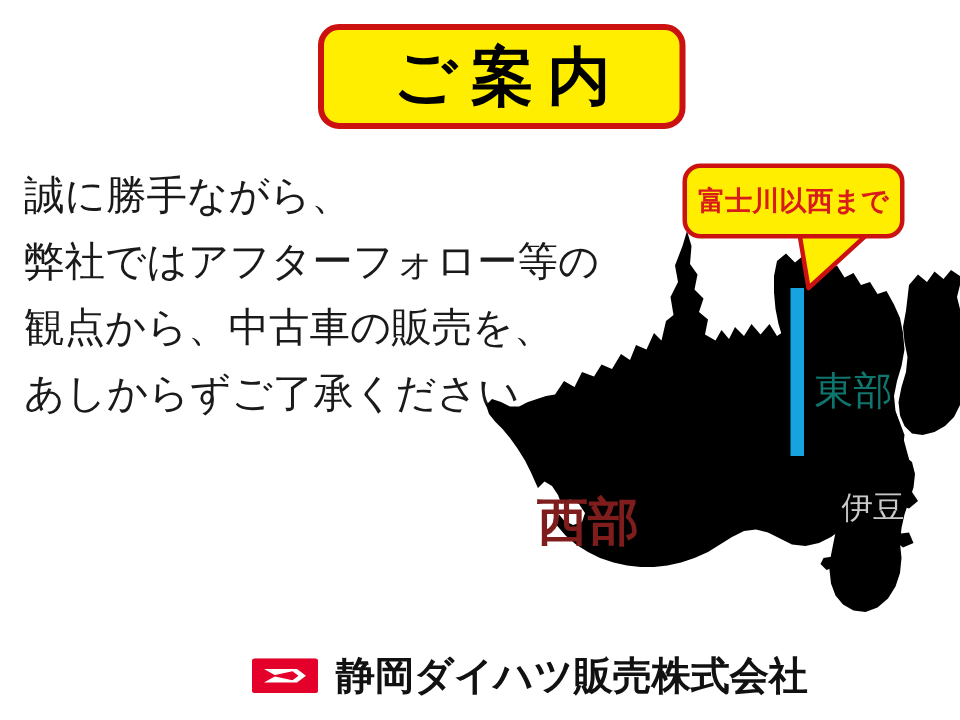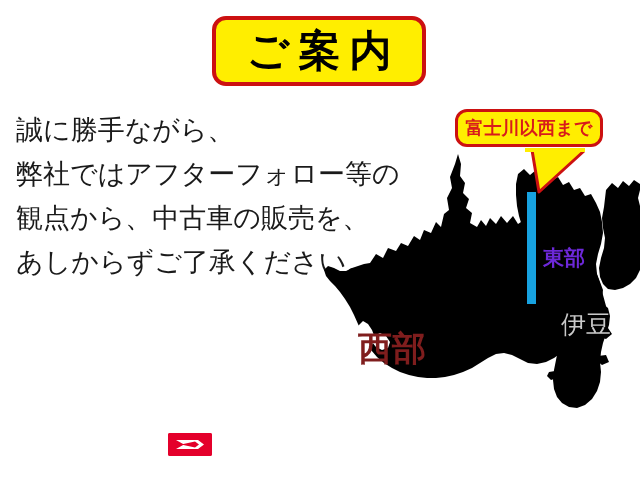--- a/index.html
+++ b/index.html
@@ -16,21 +16,21 @@
     height: 480px;
     background: #ffffff;
     overflow: hidden;
   }
 
   
   .title-banner {
     position: absolute;
     left: 212px;
     top: 16px;
-    width: 214px;
+    width: 245px;
     height: 70px;
     background: #FFEE00;
     border: 4px solid #CC1111;
     border-radius: 14px;
     box-sizing: border-box;
     display: flex;
     align-items: center;
     justify-content: center;
   }
   .title-text {
@@ -128,39 +128,39 @@
   }
   .region-label.seibu {
     left: 358px;
     top: 331px;
     font-size: 34px;
     color: #7f1d1d;
   }
   .region-label.tobu {
     left: 543px;
     top: 247px;
-    font-size: 21px;
-    color: #6d28d9;
-    font-weight: bold;
+    font-size: 26px;
+    color: #0f766e;
+    font-weight: normal;
   }
   .region-label.izu {
     left: 561px;
-    top: 312px;
-    font-size: 25px;
+    top: 328px;
+    font-size: 21px;
     color: #C9C9C9;
     font-weight: normal;
   }
 
   
   .callout {
     position: absolute;
     left: 455px;
     top: 109px;
     width: 148px;
-    height: 38px;
+    height: 50px;
     background: #FFEE00;
     border: 3px solid #CC1111;
     border-radius: 12px;
     box-sizing: border-box;
     display: flex;
     align-items: center;
     justify-content: center;
   }
   .callout-text {
     font-size: 18px;
@@ -293,15 +293,16 @@
   </div>
 
   <div class="footer">
     <span class="logo-badge">
       <svg width="44" height="23" viewBox="0 0 44 23" xmlns="http://www.w3.org/2000/svg">
         <rect x="0" y="0" width="44" height="23" fill="#E4002B"></rect>
         <path d="M 8,7 L 30,7 L 36,11.5 L 30,16 L 8,16 L 16,11.5 Z" fill="#ffffff"></path>
         <path d="M 13,11.5 L 27,8.5 L 31,11.5 L 27,14.5 Z" fill="#E4002B"></path>
       </svg>
     </span>
+    <span class="footer-name">静岡ダイハツ販売株式会社</span>
   </div>
 
 </div>
 
 </body></html>

